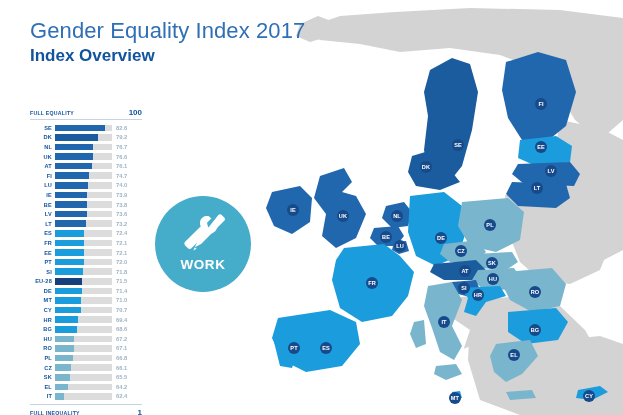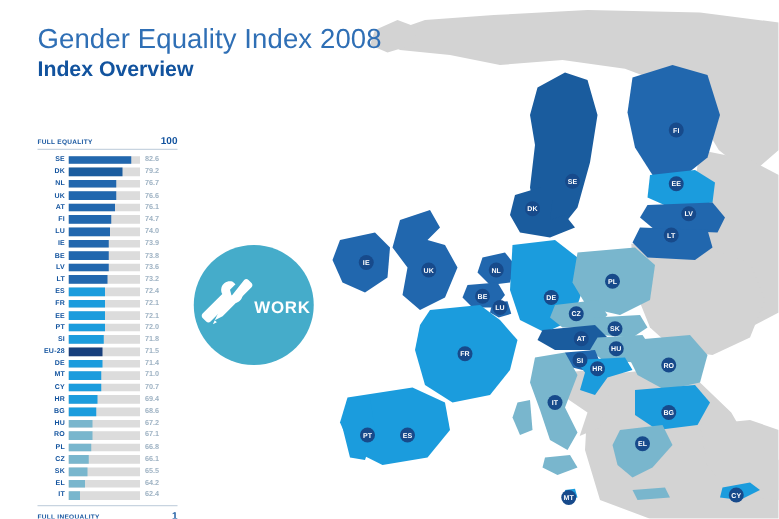--- a/index.html
+++ b/index.html
@@ -115,20 +115,21 @@
   #work-badge {
     position: absolute;
     left: 155px;
     top: 196px;
     width: 96px;
     height: 96px;
     border-radius: 50%;
     background: #45acca;
     z-index: 45;
     display: flex;
+    flex-direction: column;
     align-items: center;
     justify-content: center;
   }
   #work-icon {
     width: 46px;
     height: 40px;
     margin-top: -2px;
   }
   #work-label {
     margin-top: 3px;
@@ -384,21 +385,21 @@
           </g>
           <g class="cc-badge-g">
             <circle cx="589" cy="396" r="6" fill="#174a8b"></circle>
             <text x="589" y="398">CY</text>
           </g>
         </g>
     </svg>
   </div>
 
   <div id="header">
-    <div id="title-main">Gender Equality Index 2008</div>
+    <div id="title-main">Gender Equality Index 2017</div>
     <div id="title-sub">Index Overview</div>
   </div>
 
   <div id="chart">
     <div class="scale-row">
       <span class="scale-label">FULL EQUALITY</span>
       <span class="scale-value">100</span>
     </div>
     <div id="bars">
         <div class="bar-row">

